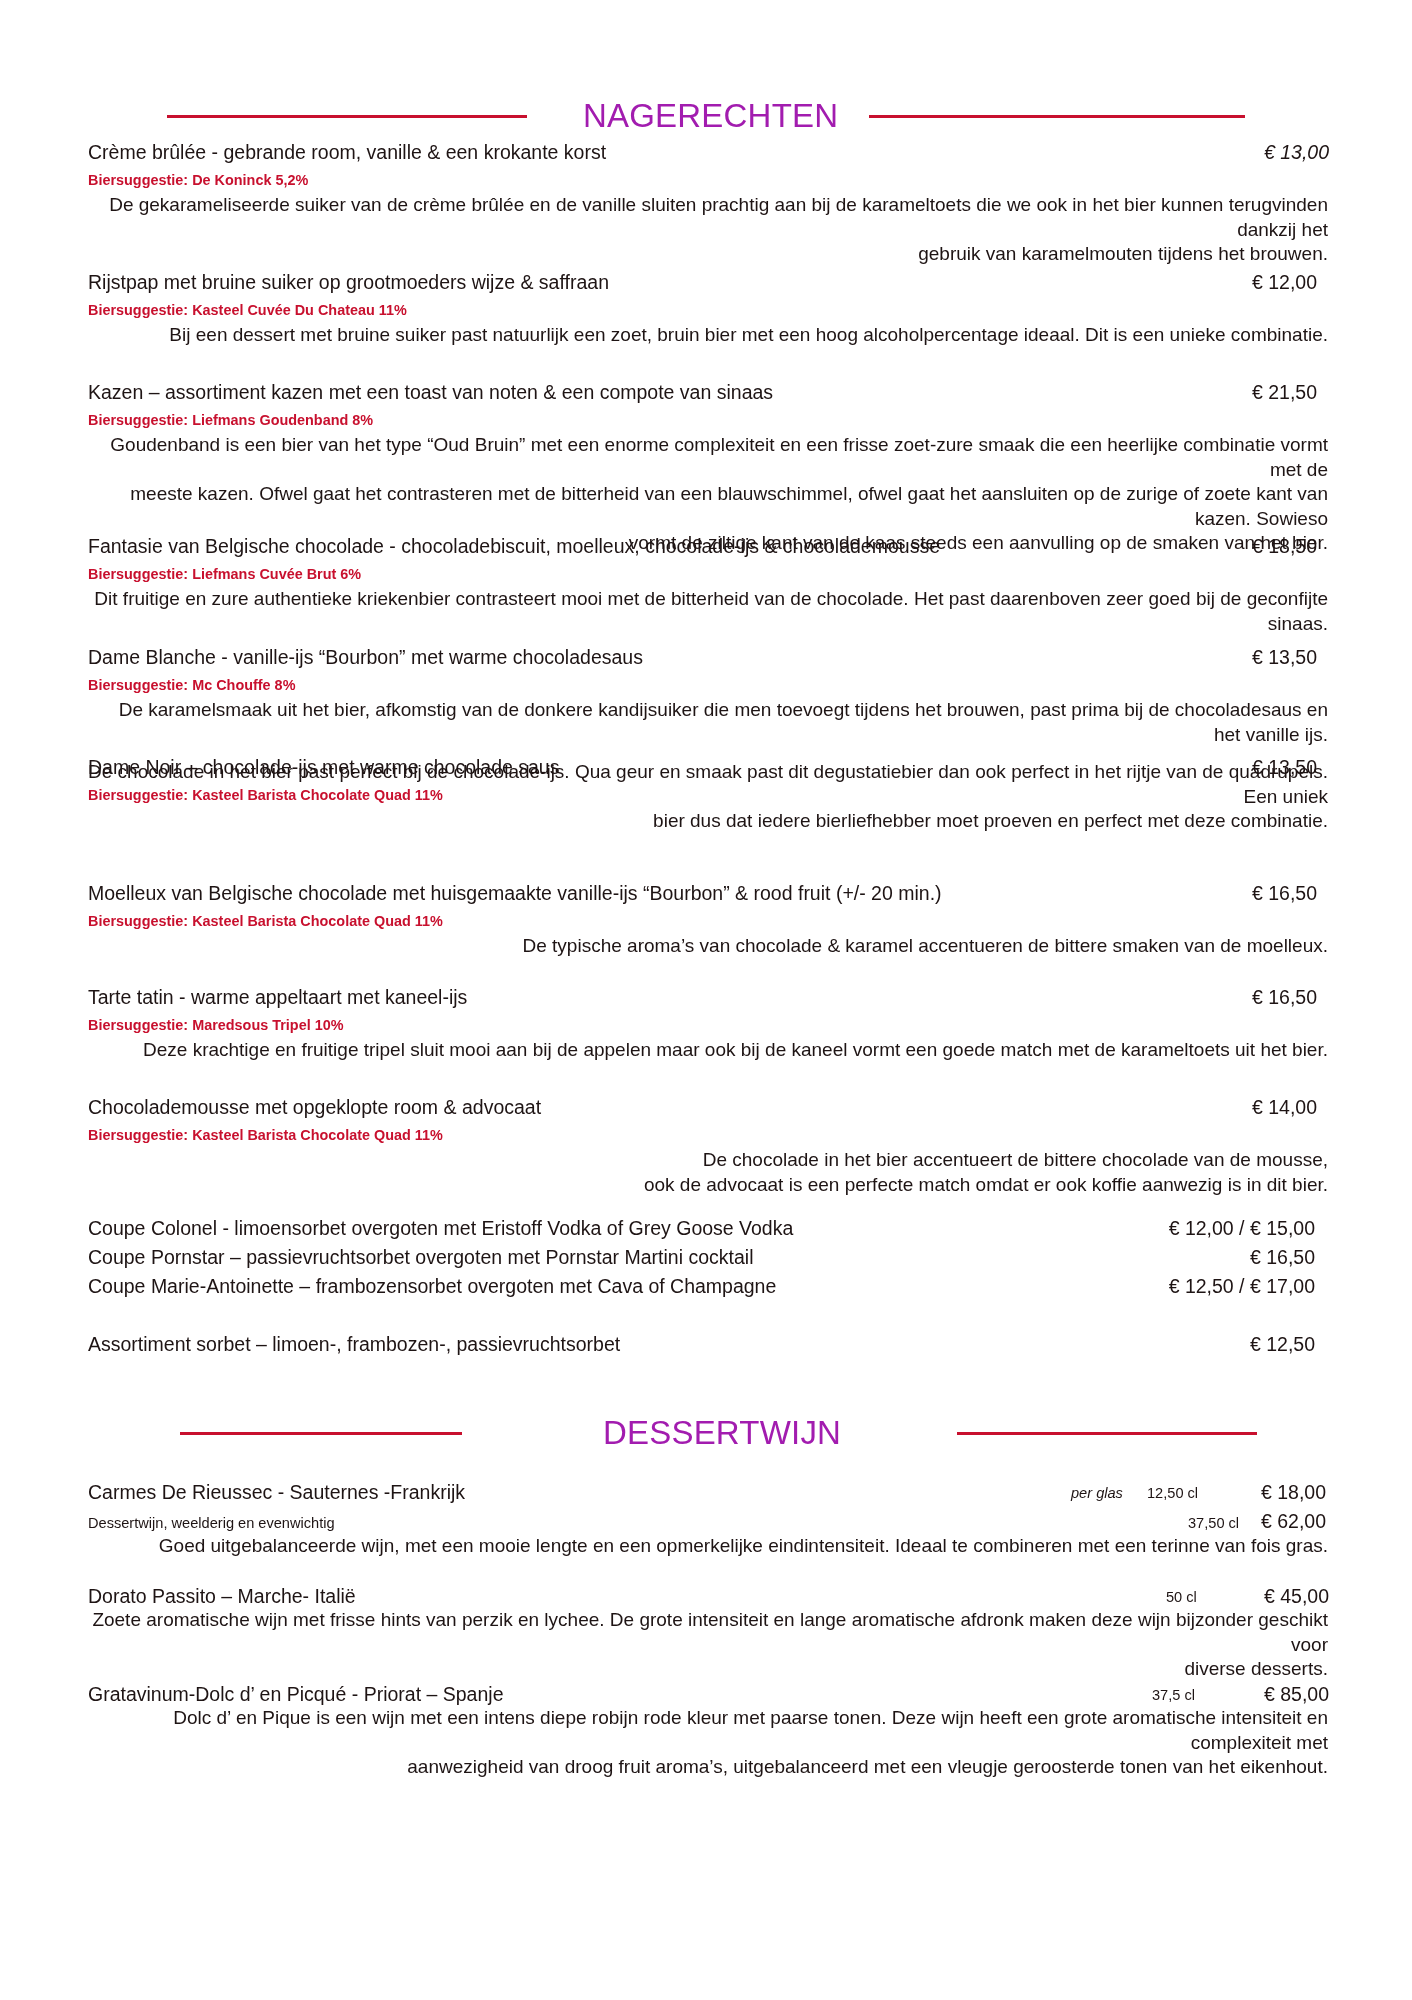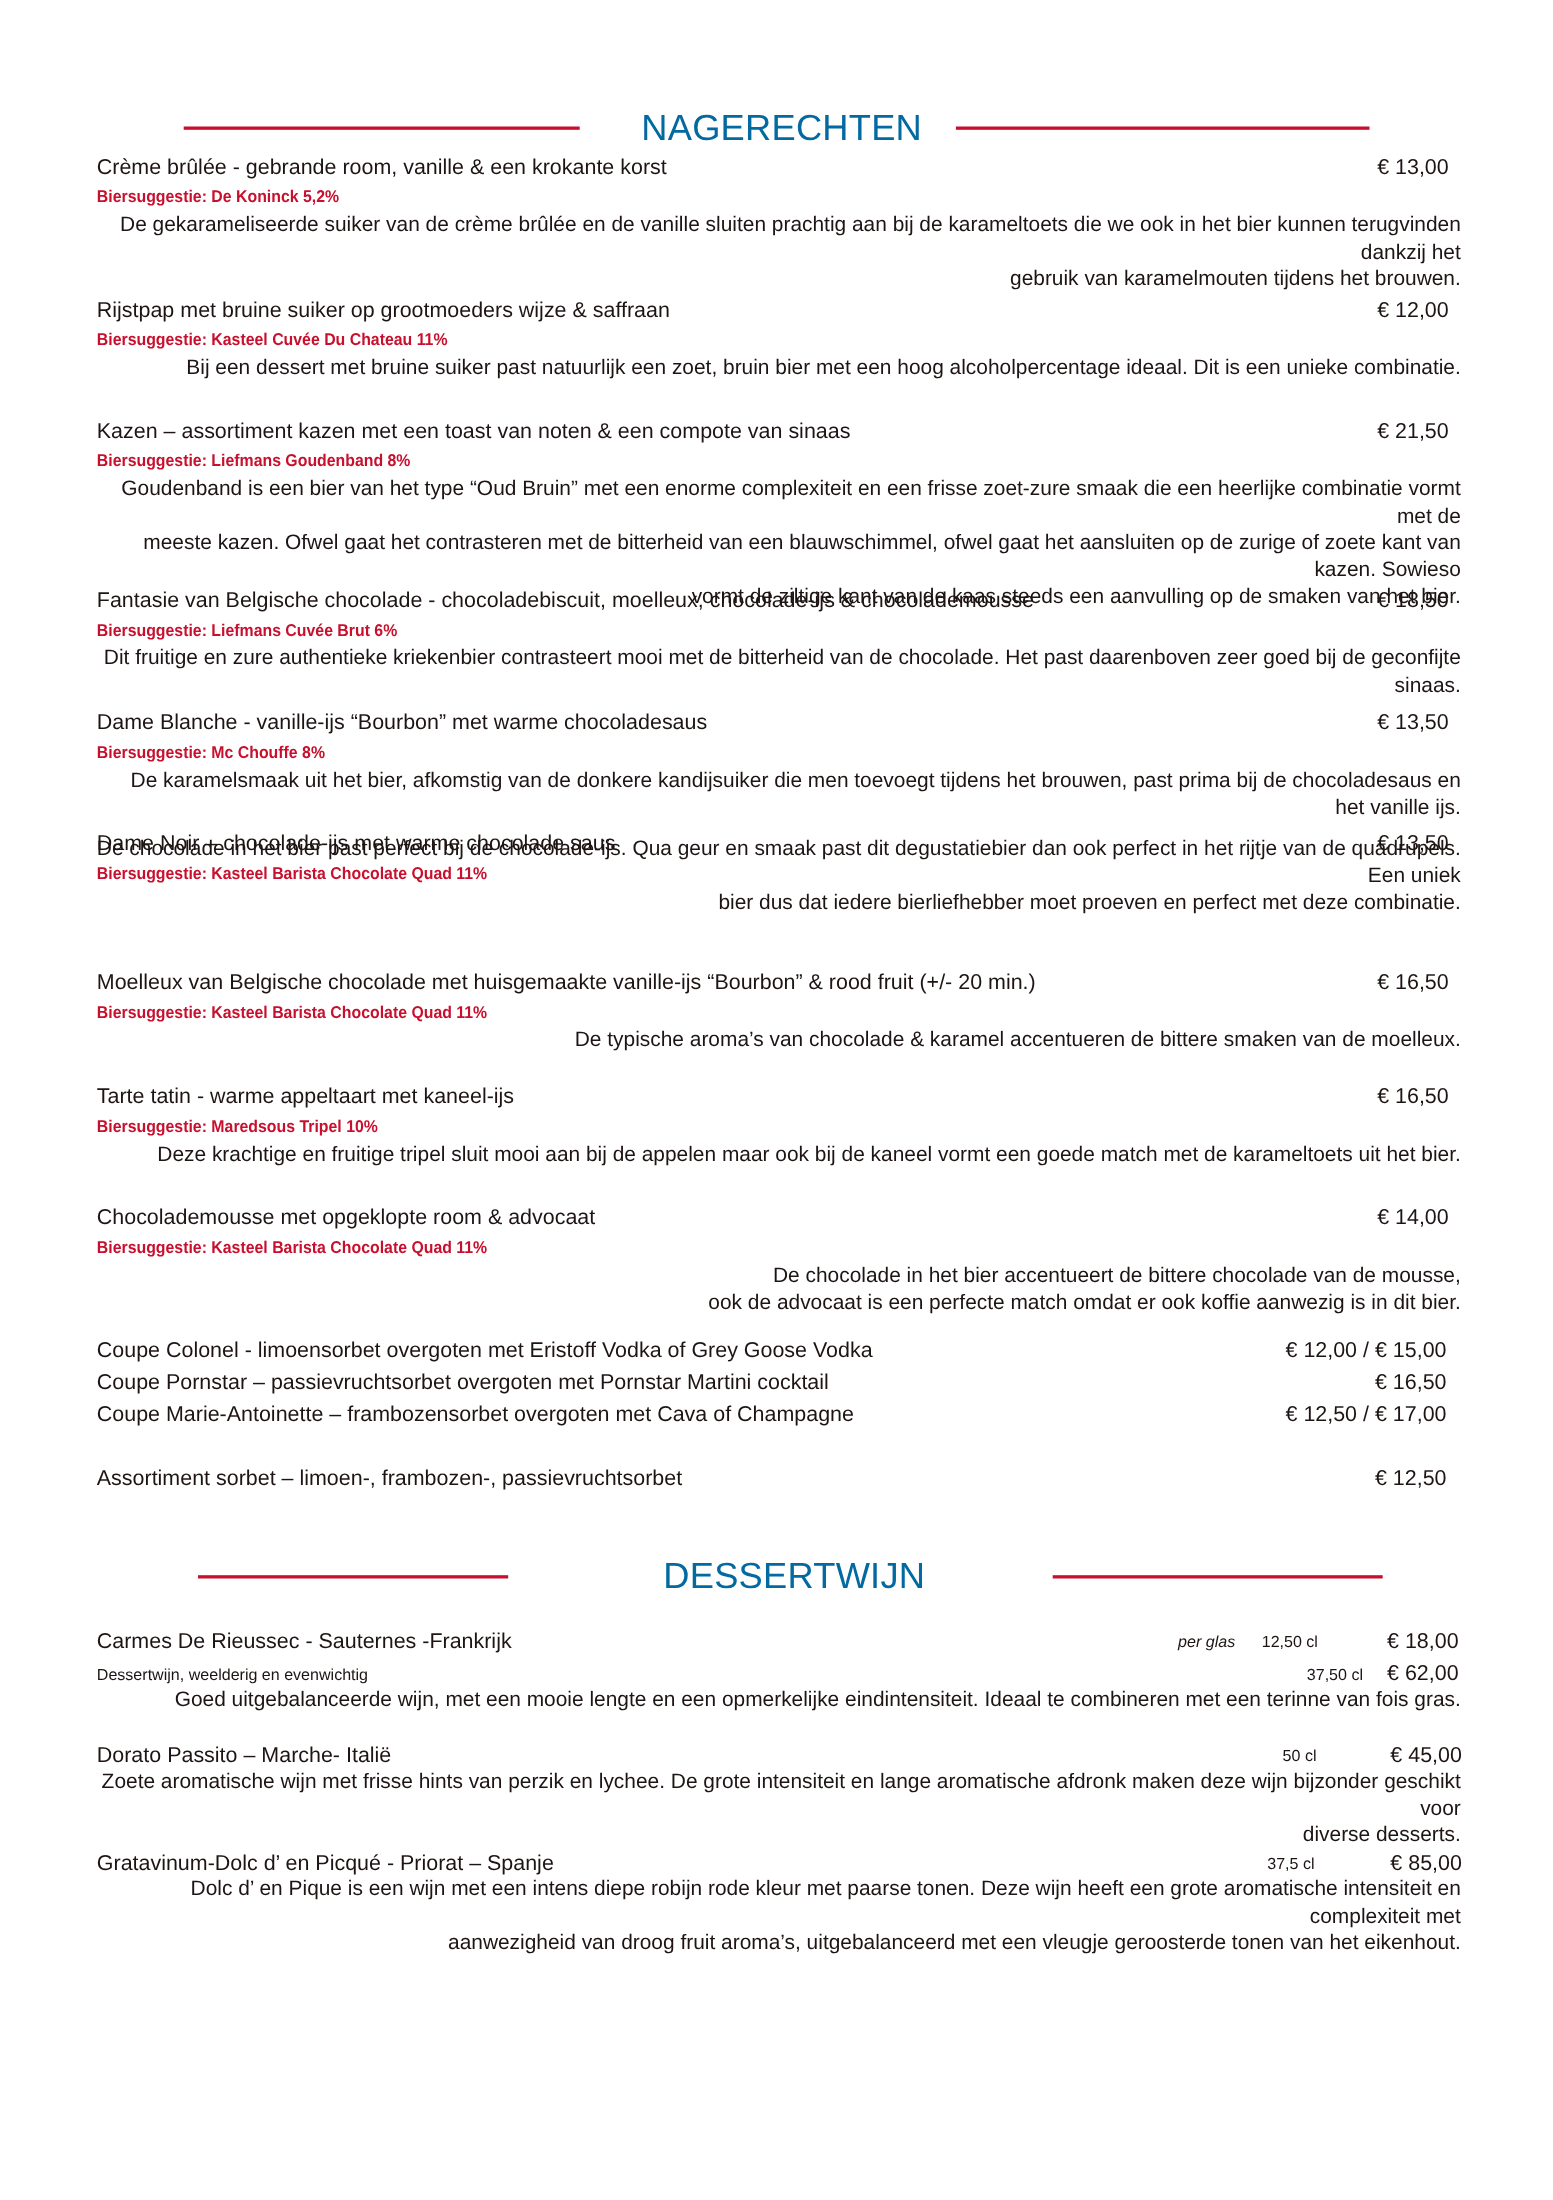--- a/index.html
+++ b/index.html
@@ -1,37 +1,37 @@
 <!DOCTYPE html>
 <html><head>
 <meta charset="utf-8">
 <style>
   html, body { margin:0; padding:0; background:#ffffff; }
   body { width:1412px; height:2000px; position:relative; overflow:hidden;
          font-family:"Liberation Sans", sans-serif; color:#1e1414; }
   .rule { position:absolute; height:3px; background:#c8102e; }
   .section-title { position:absolute; font-family:"Liberation Sans", sans-serif;
-                   font-size:33px; color:#0369a1; letter-spacing:0.2px; white-space:nowrap; line-height:1; }
+                   font-size:33px; color:#a21caf; letter-spacing:0.2px; white-space:nowrap; line-height:1; }
   .item-title { position:absolute; left:88px; font-size:19.5px; white-space:nowrap; line-height:1; }
   .item-title .name { font-weight:normal; }
   .price { position:absolute; font-size:19.5px; white-space:nowrap; line-height:1; text-align:right; }
   .sugg { position:absolute; left:88px; font-size:15.5px; color:#c8102e; white-space:nowrap; line-height:1; font-weight:bold; transform:scaleX(0.93); transform-origin:left; }
   .desc { position:absolute; left:88px; width:1240px; font-size:19px; line-height:24.5px; white-space:pre-line;text-align:right; }
   .small { position:absolute; font-size:14.6px; white-space:nowrap; line-height:1; }
   .ital { font-style:italic; }
 </style>
 </head>
 <body>
 
 <div class="rule" style="left:167px; top:115px; width:360px;"></div>
 <div class="section-title" style="left:583px; top:99px;">NAGERECHTEN</div>
 <div class="rule" style="left:869px; top:115px; width:376px;"></div>
 
 <div class="item-title" style="top:143px;"><span class="name">Crème brûlée</span><span> -  gebrande room, vanille &amp; een krokante korst</span></div>
-<div class="price" style="right:95px; top:143px;">€ 13,00</div>
+<div class="price" style="right:83px; top:143px;font-style:italic;">€ 13,00</div>
 <div class="sugg" style="top:172px;">Biersuggestie: De Koninck 5,2%</div>
 <div class="desc" style="top:193px;">De gekarameliseerde suiker van de crème brûlée en de vanille  sluiten prachtig aan bij de karameltoets die we ook in het bier kunnen terugvinden dankzij het
 gebruik van karamelmouten tijdens het brouwen.</div>
 
 <div class="item-title" style="top:273px;"><span class="name">Rijstpap</span><span> met bruine suiker op grootmoeders wijze &amp; saffraan</span></div>
 <div class="price" style="right:95px; top:273px;">€ 12,00</div>
 <div class="sugg" style="top:302px;">Biersuggestie:  Kasteel Cuvée Du Chateau 11%</div>
 <div class="desc" style="top:323px;">Bij een dessert met bruine suiker past natuurlijk een zoet, bruin bier met een hoog alcoholpercentage ideaal. Dit is een unieke combinatie.</div>
 
 <div class="item-title" style="top:383px;"><span class="name">Kazen</span><span> – assortiment kazen met een toast van noten &amp; een compote van sinaas</span></div>

